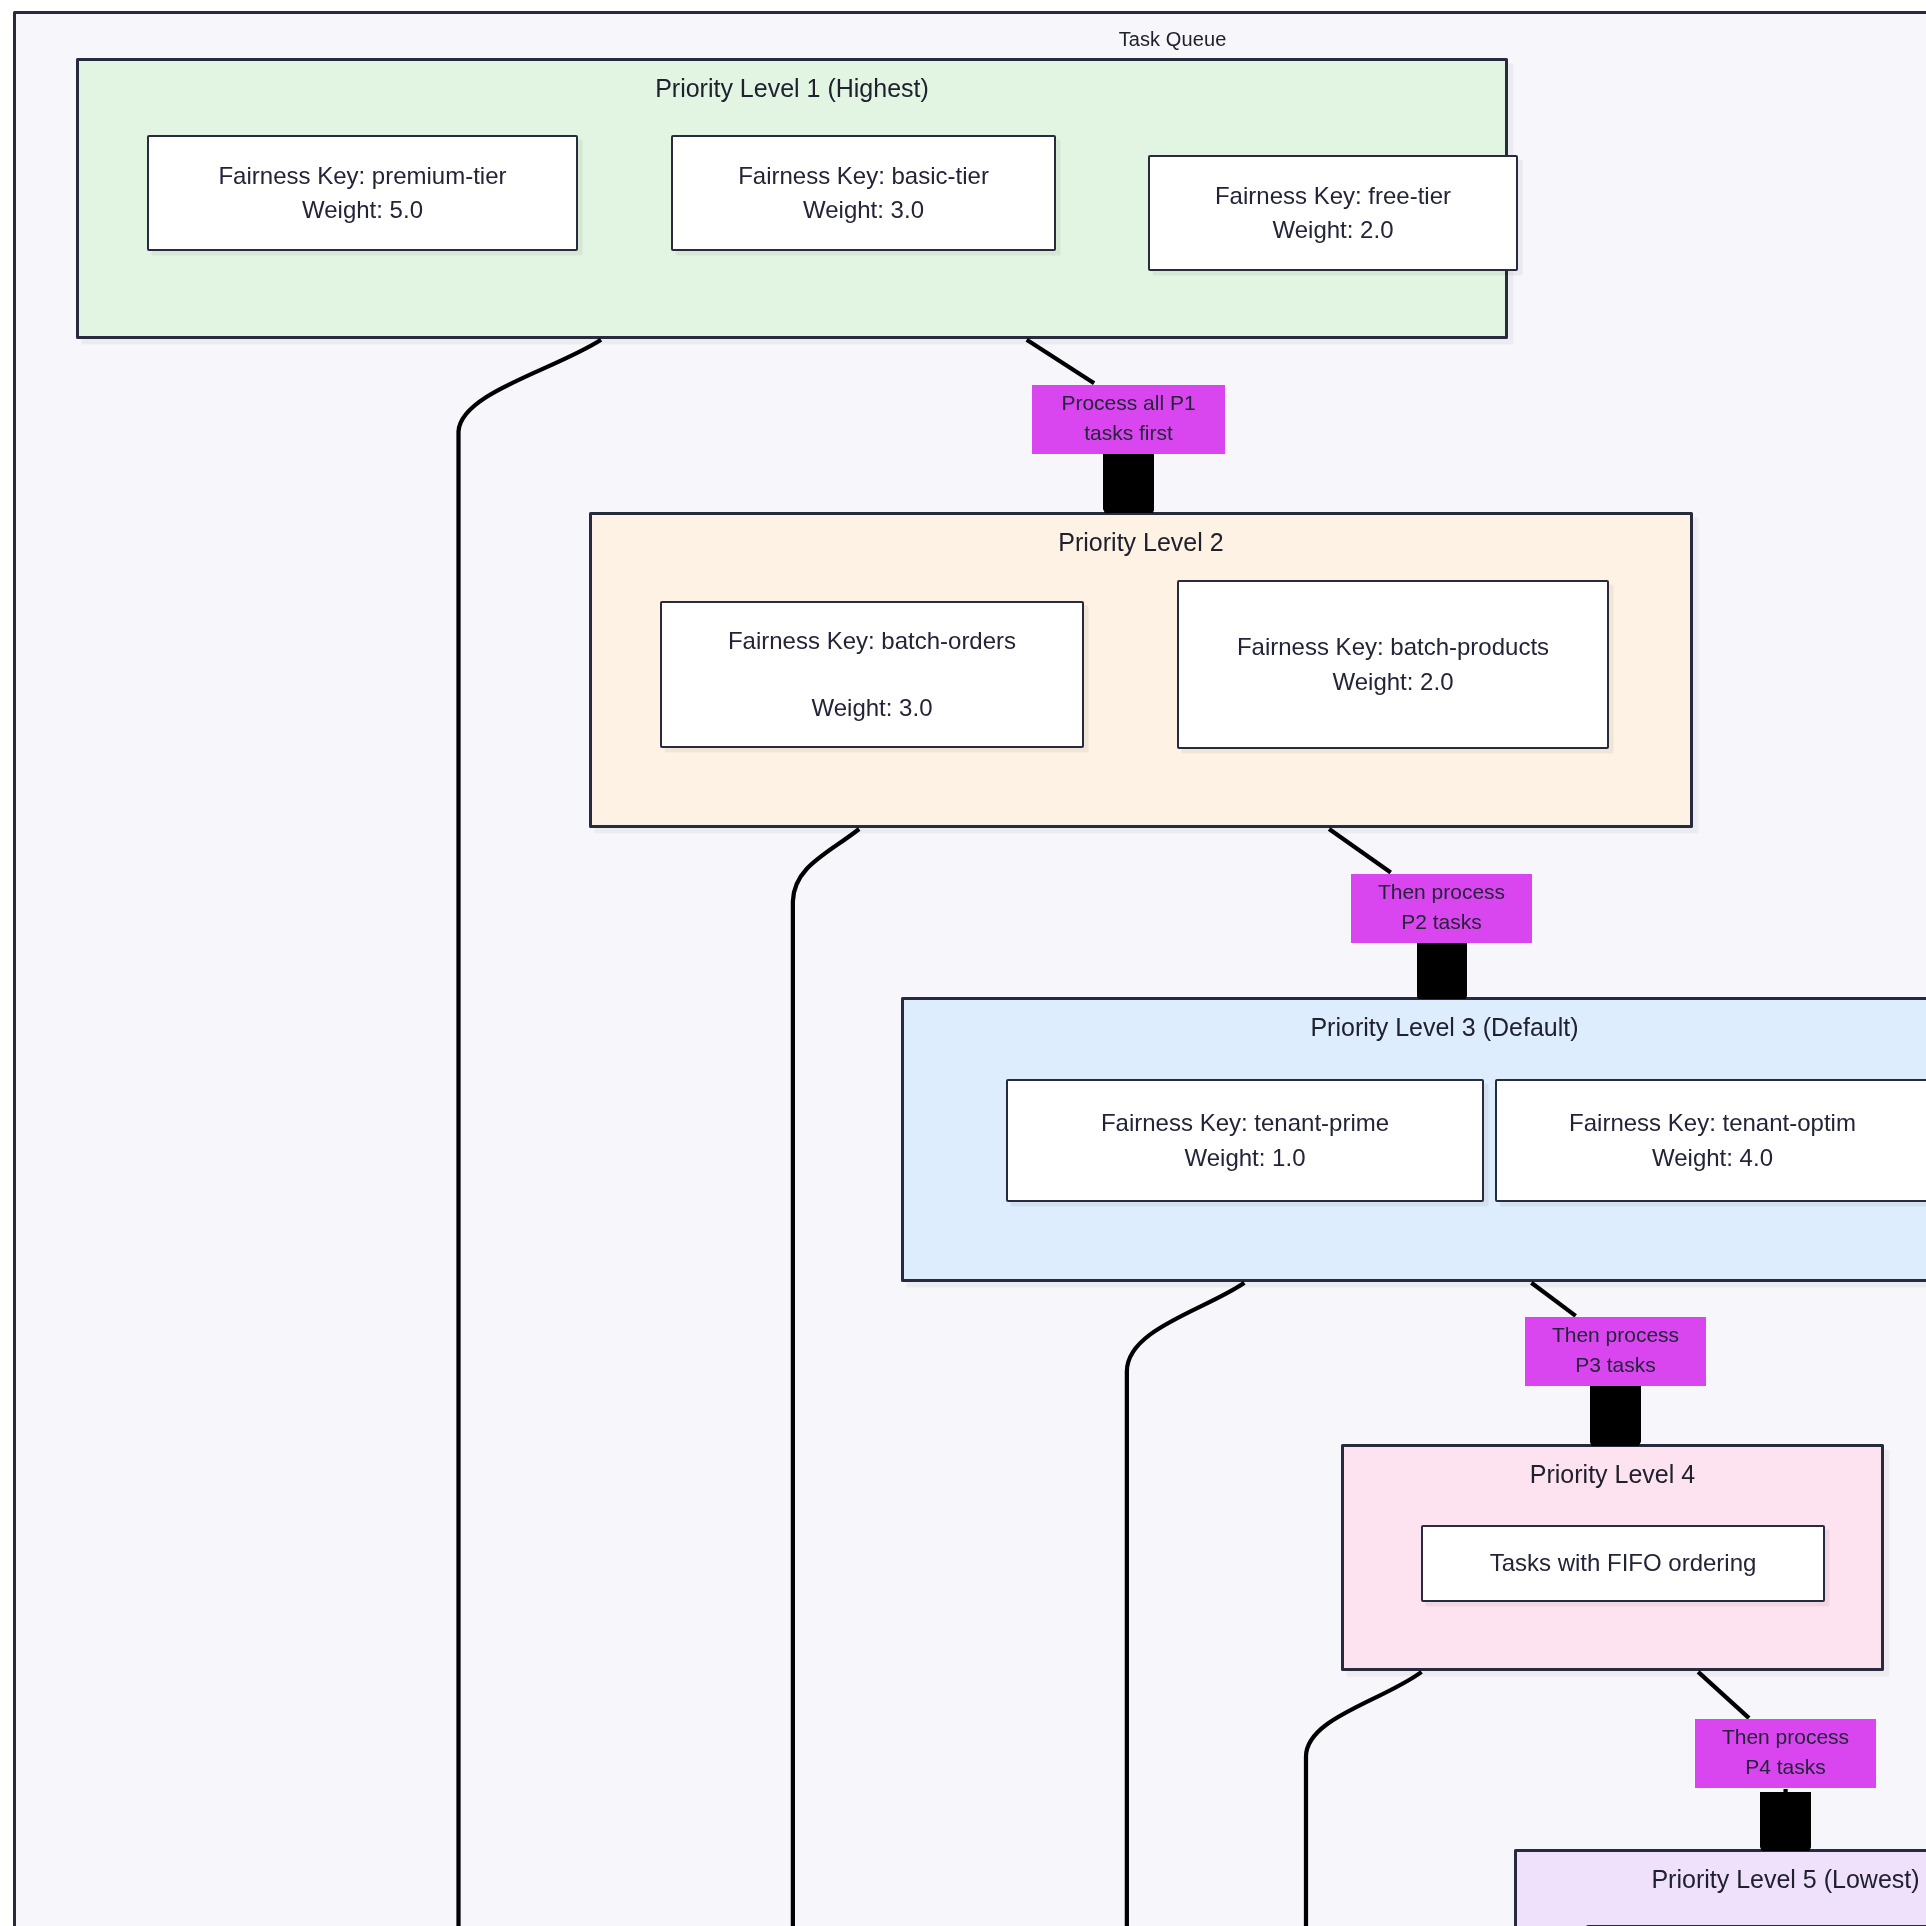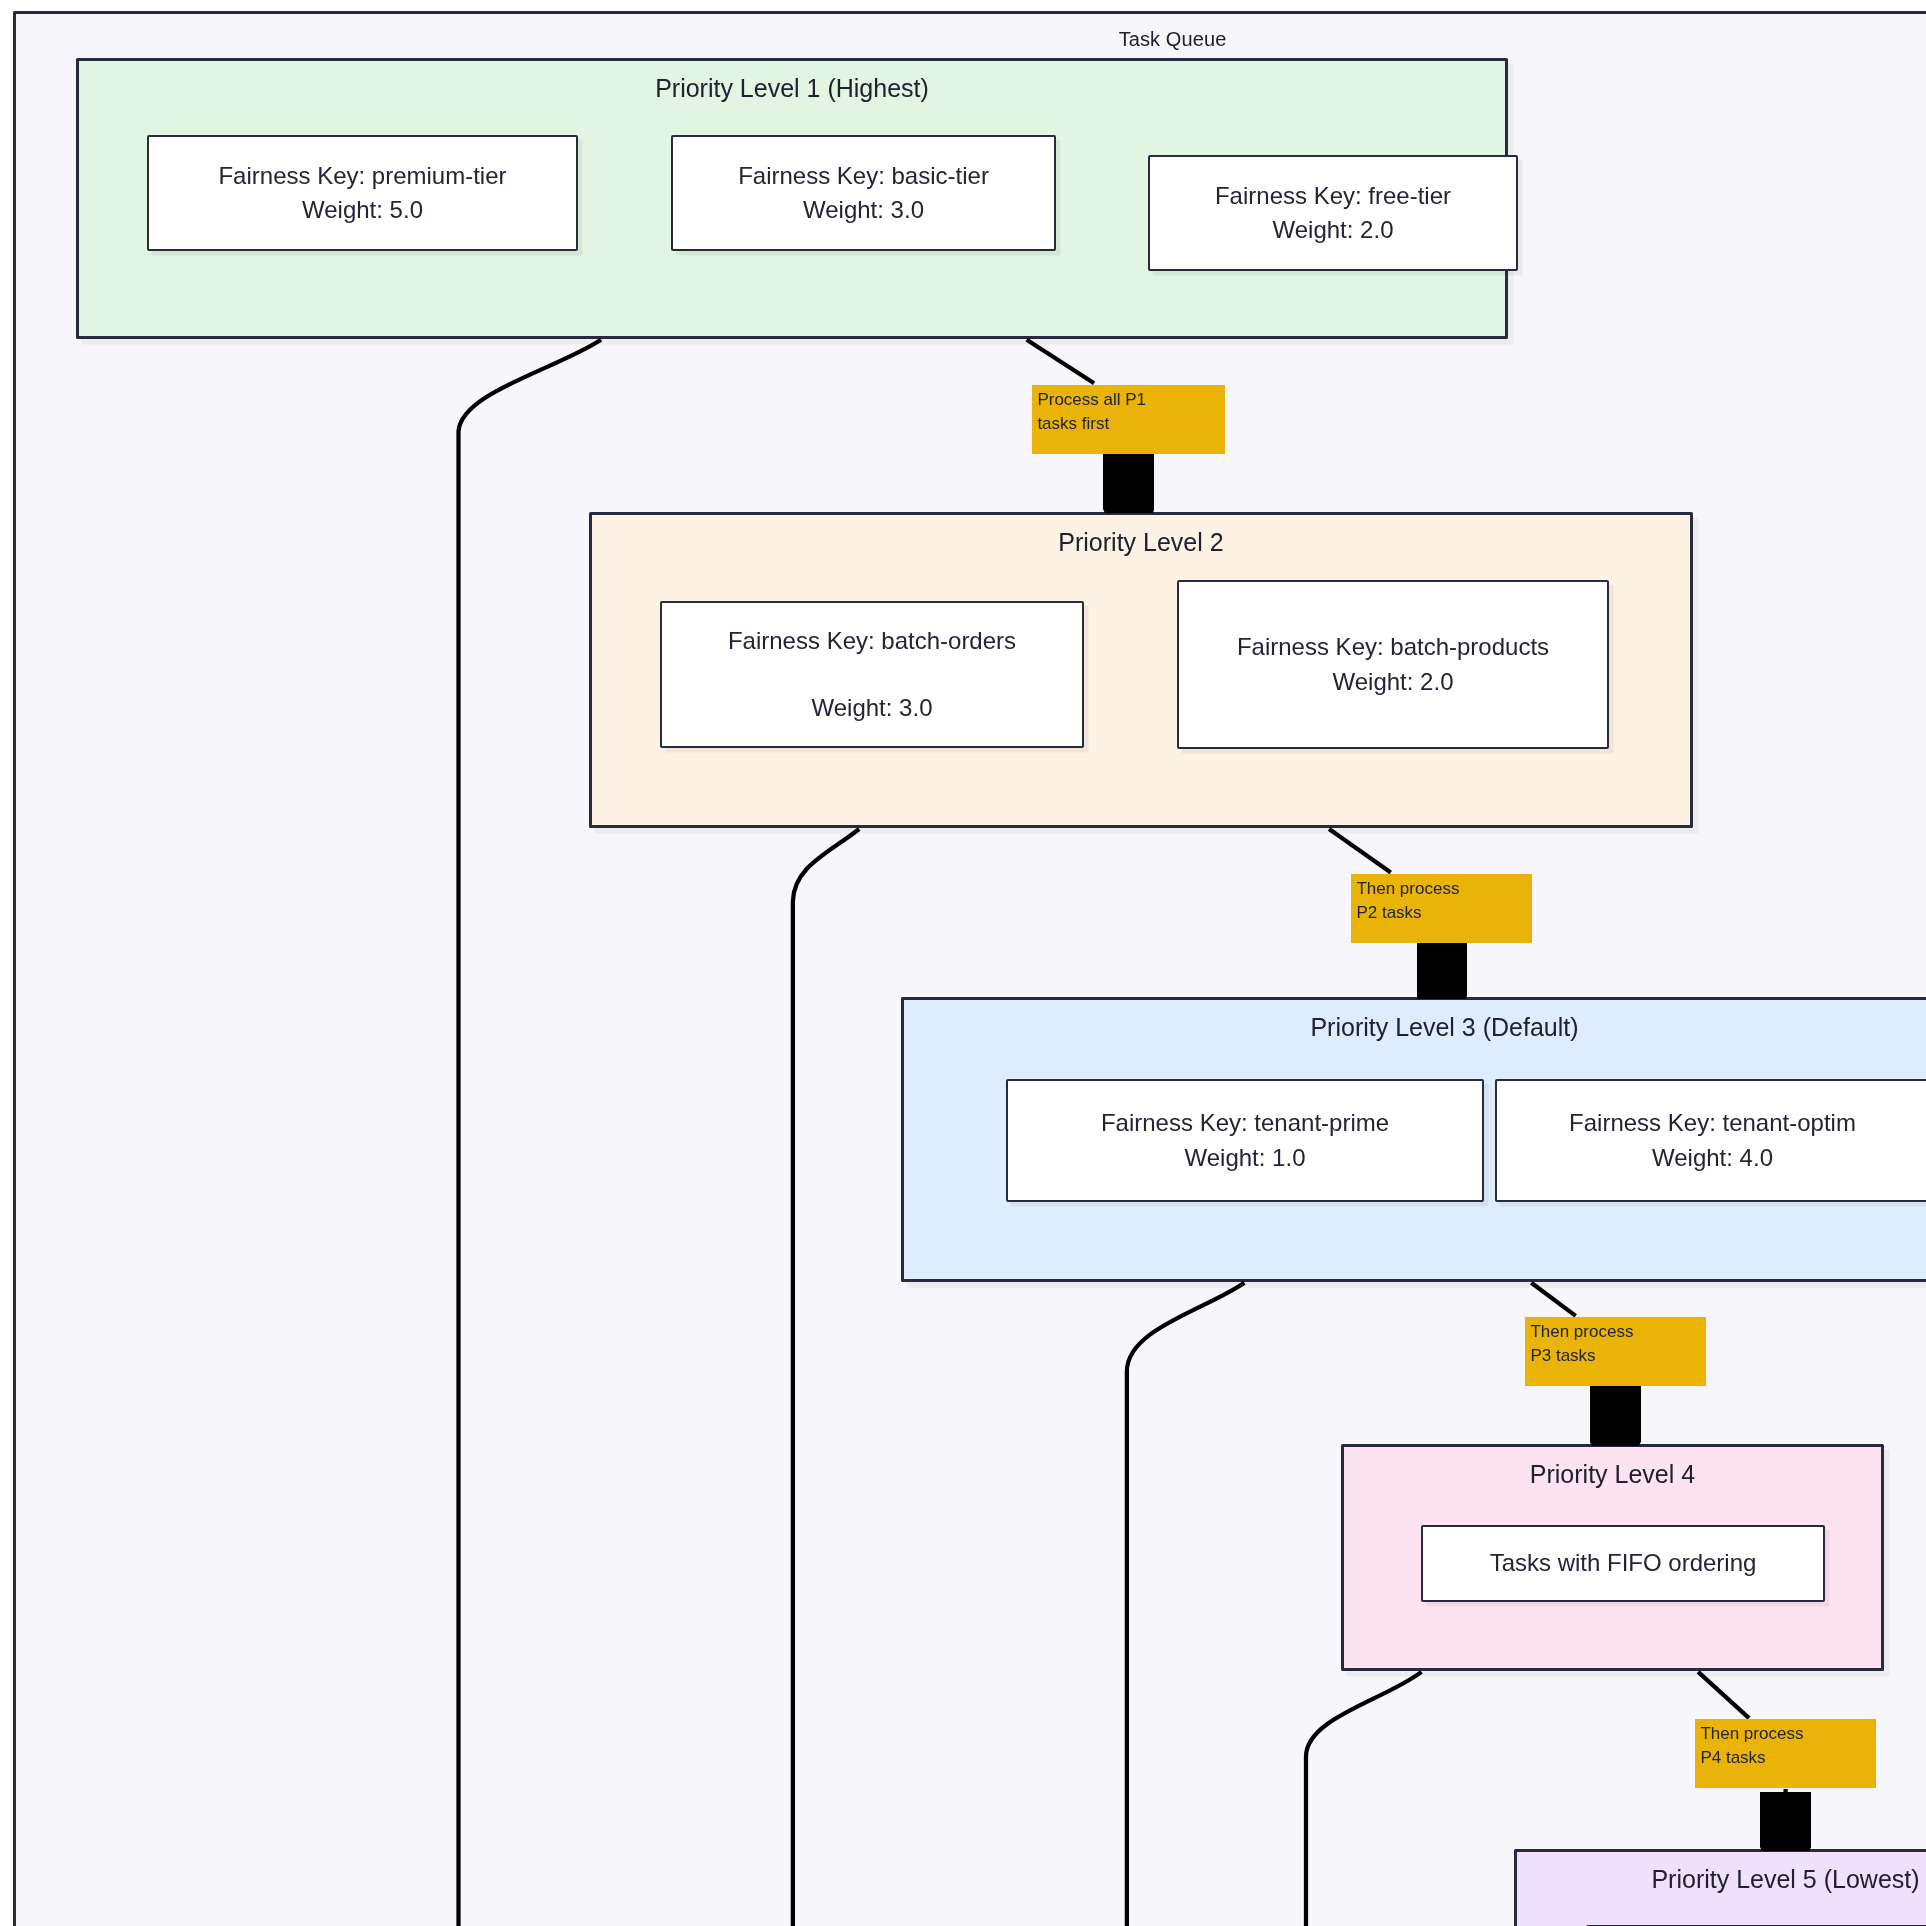--- a/index.html
+++ b/index.html
@@ -91,24 +91,25 @@
   
   .n-p3a { left: 969px; top: 1079px; width: 478px; height: 123px; margin-left: 37px; }
   .n-p3b { left: 1495px; top: 1079px; width: 435px; height: 123px; }
   
   .n-p4  { left: 1421px; top: 1525px; width: 404px; height: 77px; }
   .n-p5  { left: 1586px; top: 1925px; width: 404px; height: 77px; }
 
   
   .edge-label {
     position: absolute;
-    background: #eab308;
+    background: #d946ef;
     color: #232438;
-    font-size: 17px;
+    font-size: 21px;
     line-height: 1.42;
+    text-align: center;
     padding: 3.1px 5.4px;
     box-sizing: border-box;
     white-space: pre-line;
   }
   .el-1 { left: 1032px; top: 385px; width: 193px; height: 69px; }
   .el-2 { left: 1351px; top: 874px; width: 181px; height: 69px; }
   .el-3 { left: 1525px; top: 1317px; width: 181px; height: 69px; }
   .el-4 { left: 1695px; top: 1719px; width: 181px; height: 69px; }
 
   

